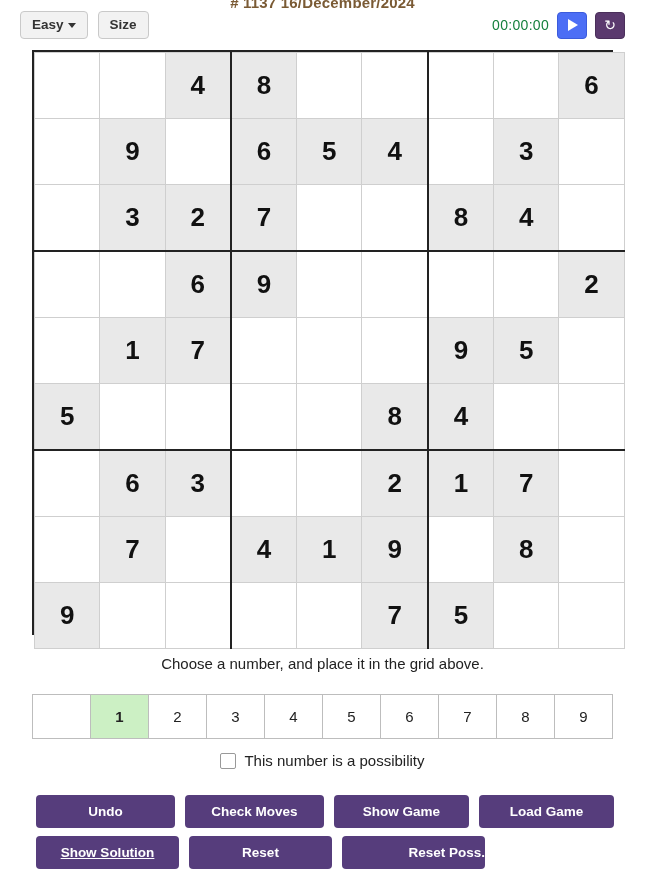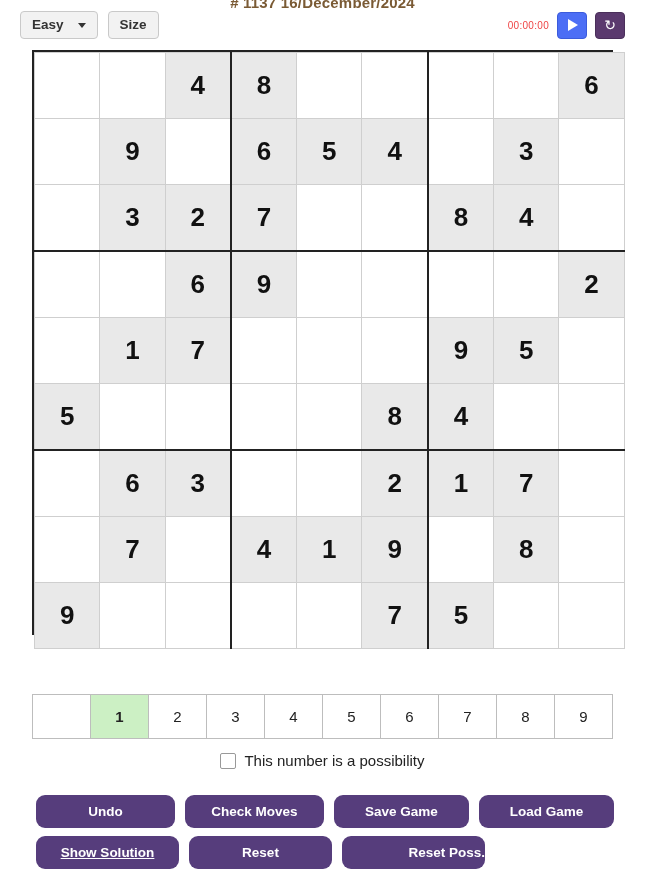--- a/index.html
+++ b/index.html
@@ -56,38 +56,38 @@
     border: 1px solid #c9c9c9;
     border-radius: 4px;
     font-size: 13.5px;
     font-weight: bold;
     color: #333;
     padding: 6px 11px;
     line-height: 1;
     cursor: pointer;
     display: inline-flex;
     align-items: center;
-    gap: 14px;
+    gap: 4px;
   }
   .caret {
     display: inline-block;
     width: 0; height: 0;
     border-left: 4px solid transparent;
     border-right: 4px solid transparent;
     border-top: 5px solid #333;
   }
   .toolbar-right {
     margin-left: auto;
     display: flex;
     align-items: center;
     gap: 8px;
   }
   .timer {
-    font-size: 10px;
-    color: #ef4444;
+    font-size: 14px;
+    color: #15803d;
     letter-spacing: .3px;
   }
   .btn-play {
     width: 30px; height: 27px;
     background: #4c6ef5;
     border: 1px solid #3b5bdb;
     border-radius: 4px;
     display: inline-flex;
     align-items: center;
     justify-content: center;
@@ -219,21 +219,21 @@
   }
   .actions .row {
     display: flex;
     gap: 10px;
     margin-bottom: 8px;
   }
   .btn-purple {
     background: #563d7c;
     color: #fff;
     border: none;
-    border-radius: 9px;
+    border-radius: 4px;
     font-size: 13.5px;
     font-weight: bold;
     padding: 9px 0;
     cursor: pointer;
     text-align: center;
     font-family: "Liberation Sans", sans-serif;
   }
   .w-undo { width: 147px; }
   .w-check { width: 147px; }
   .w-save { width: 143px; }
@@ -367,20 +367,21 @@
           <td></td>
           <td class="shaded">7</td>
           <td class="shaded">5</td>
           <td></td>
           <td></td>
         </tr>
       </tbody>
     </table>
   </div>
 
+  <div class="instruction">Choose a number, and place it in the grid above.</div>
 
   <div class="picker">
     <div class="cell"></div>
     <div class="cell selected">1</div>
     <div class="cell">2</div>
     <div class="cell">3</div>
     <div class="cell">4</div>
     <div class="cell">5</div>
     <div class="cell">6</div>
     <div class="cell">7</div>
@@ -390,21 +391,21 @@
 
   <div class="poss-row">
     <span class="box"></span>
     <span>This number is a possibility</span>
   </div>
 
   <div class="actions">
     <div class="row">
       <button class="btn-purple w-undo">Undo</button>
       <button class="btn-purple w-check">Check Moves</button>
-      <button class="btn-purple w-save">Save Game</button>
+      <button class="btn-purple w-save">Show Game</button>
       <button class="btn-purple w-load">Load Game</button>
     </div>
     <div class="row">
       <button class="btn-purple w-show">Show Solution</button>
       <button class="btn-purple w-reset">Reset</button>
       <button class="btn-purple w-resetposs">Reset Poss.</button>
     </div>
   </div>
 
 </div>

